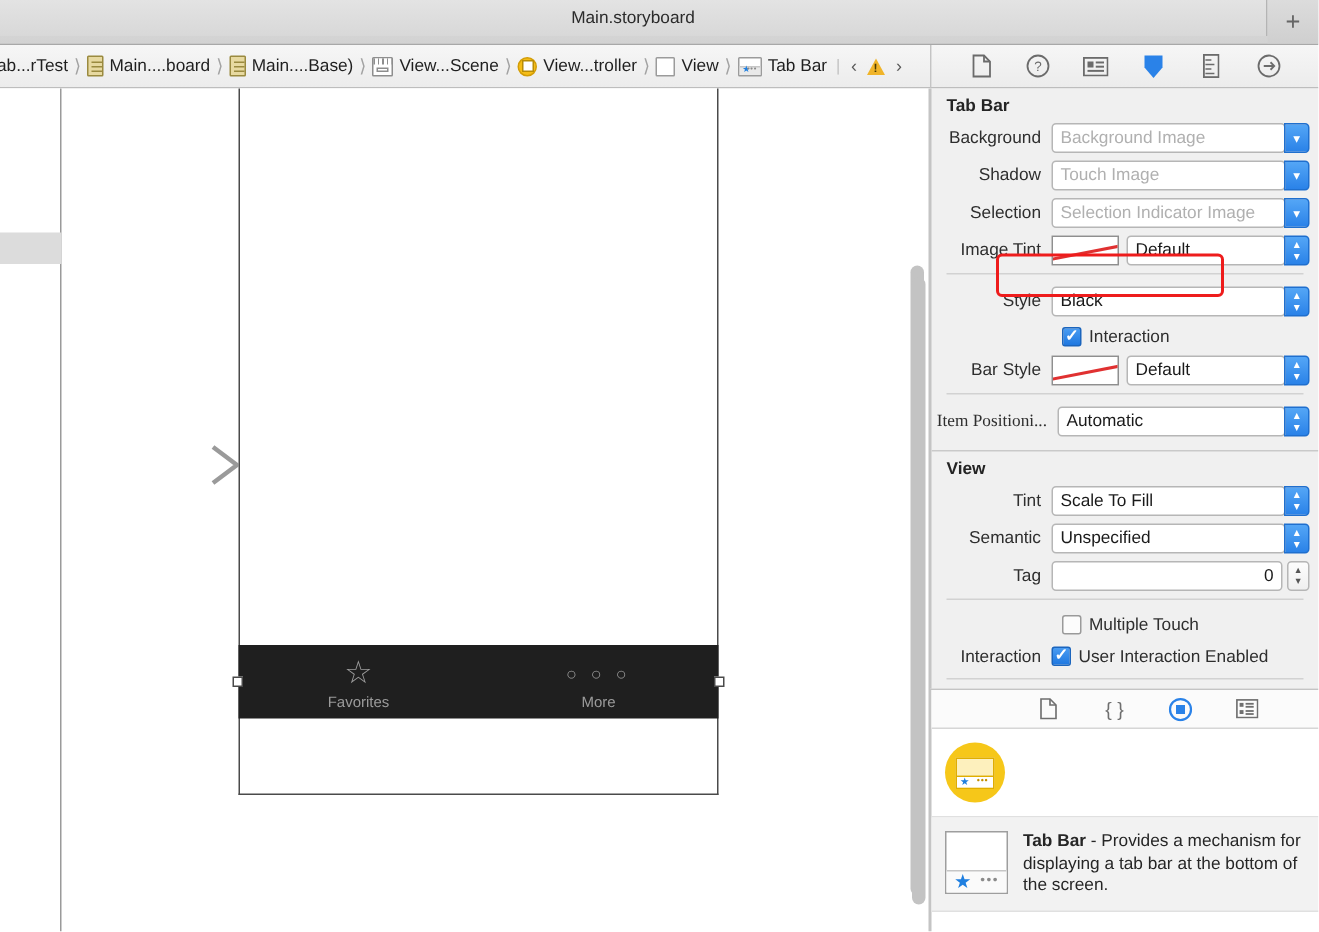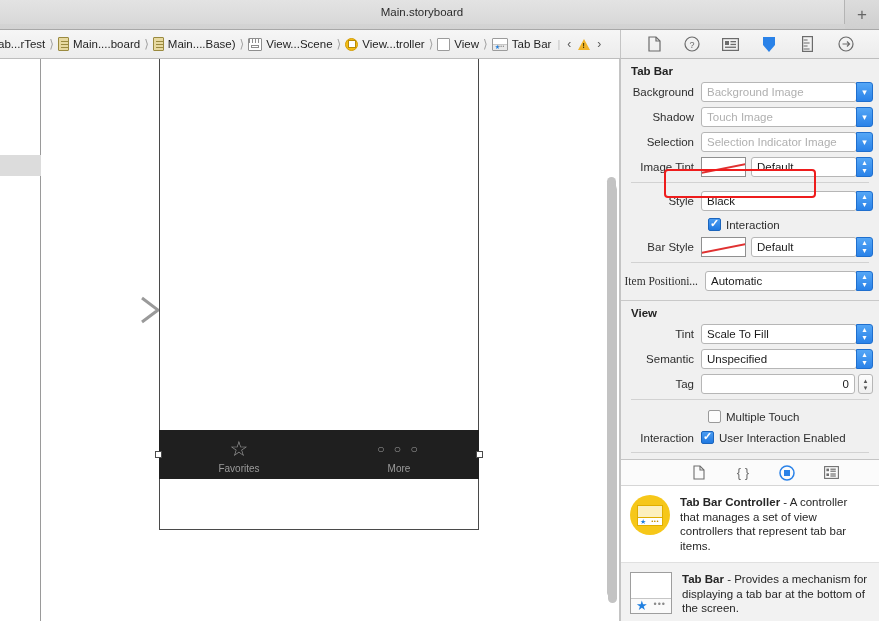--- a/index.html
+++ b/index.html
@@ -512,23 +512,20 @@
       </span>
     </div>
 
     <div class="lib-item">
       <span class="ico-tbc">
         <span class="inner">
           <span class="st">★</span>
           <span class="dt">•••</span>
         </span>
       </span>
-      <span class="lib-text">
-        <b>Tab Bar Controller</b><span> - A controller that manages a set of view controllers that represent tab bar items.</span>
-      </span>
     </div>
 
     <div class="lib-item alt">
       <span class="ico-tb">
         <span class="st">★</span>
         <span class="dt">•••</span>
       </span>
       <span class="lib-text">
         <b>Tab Bar</b><span> - Provides a mechanism for displaying a tab bar at the bottom of the screen.</span>
       </span>

